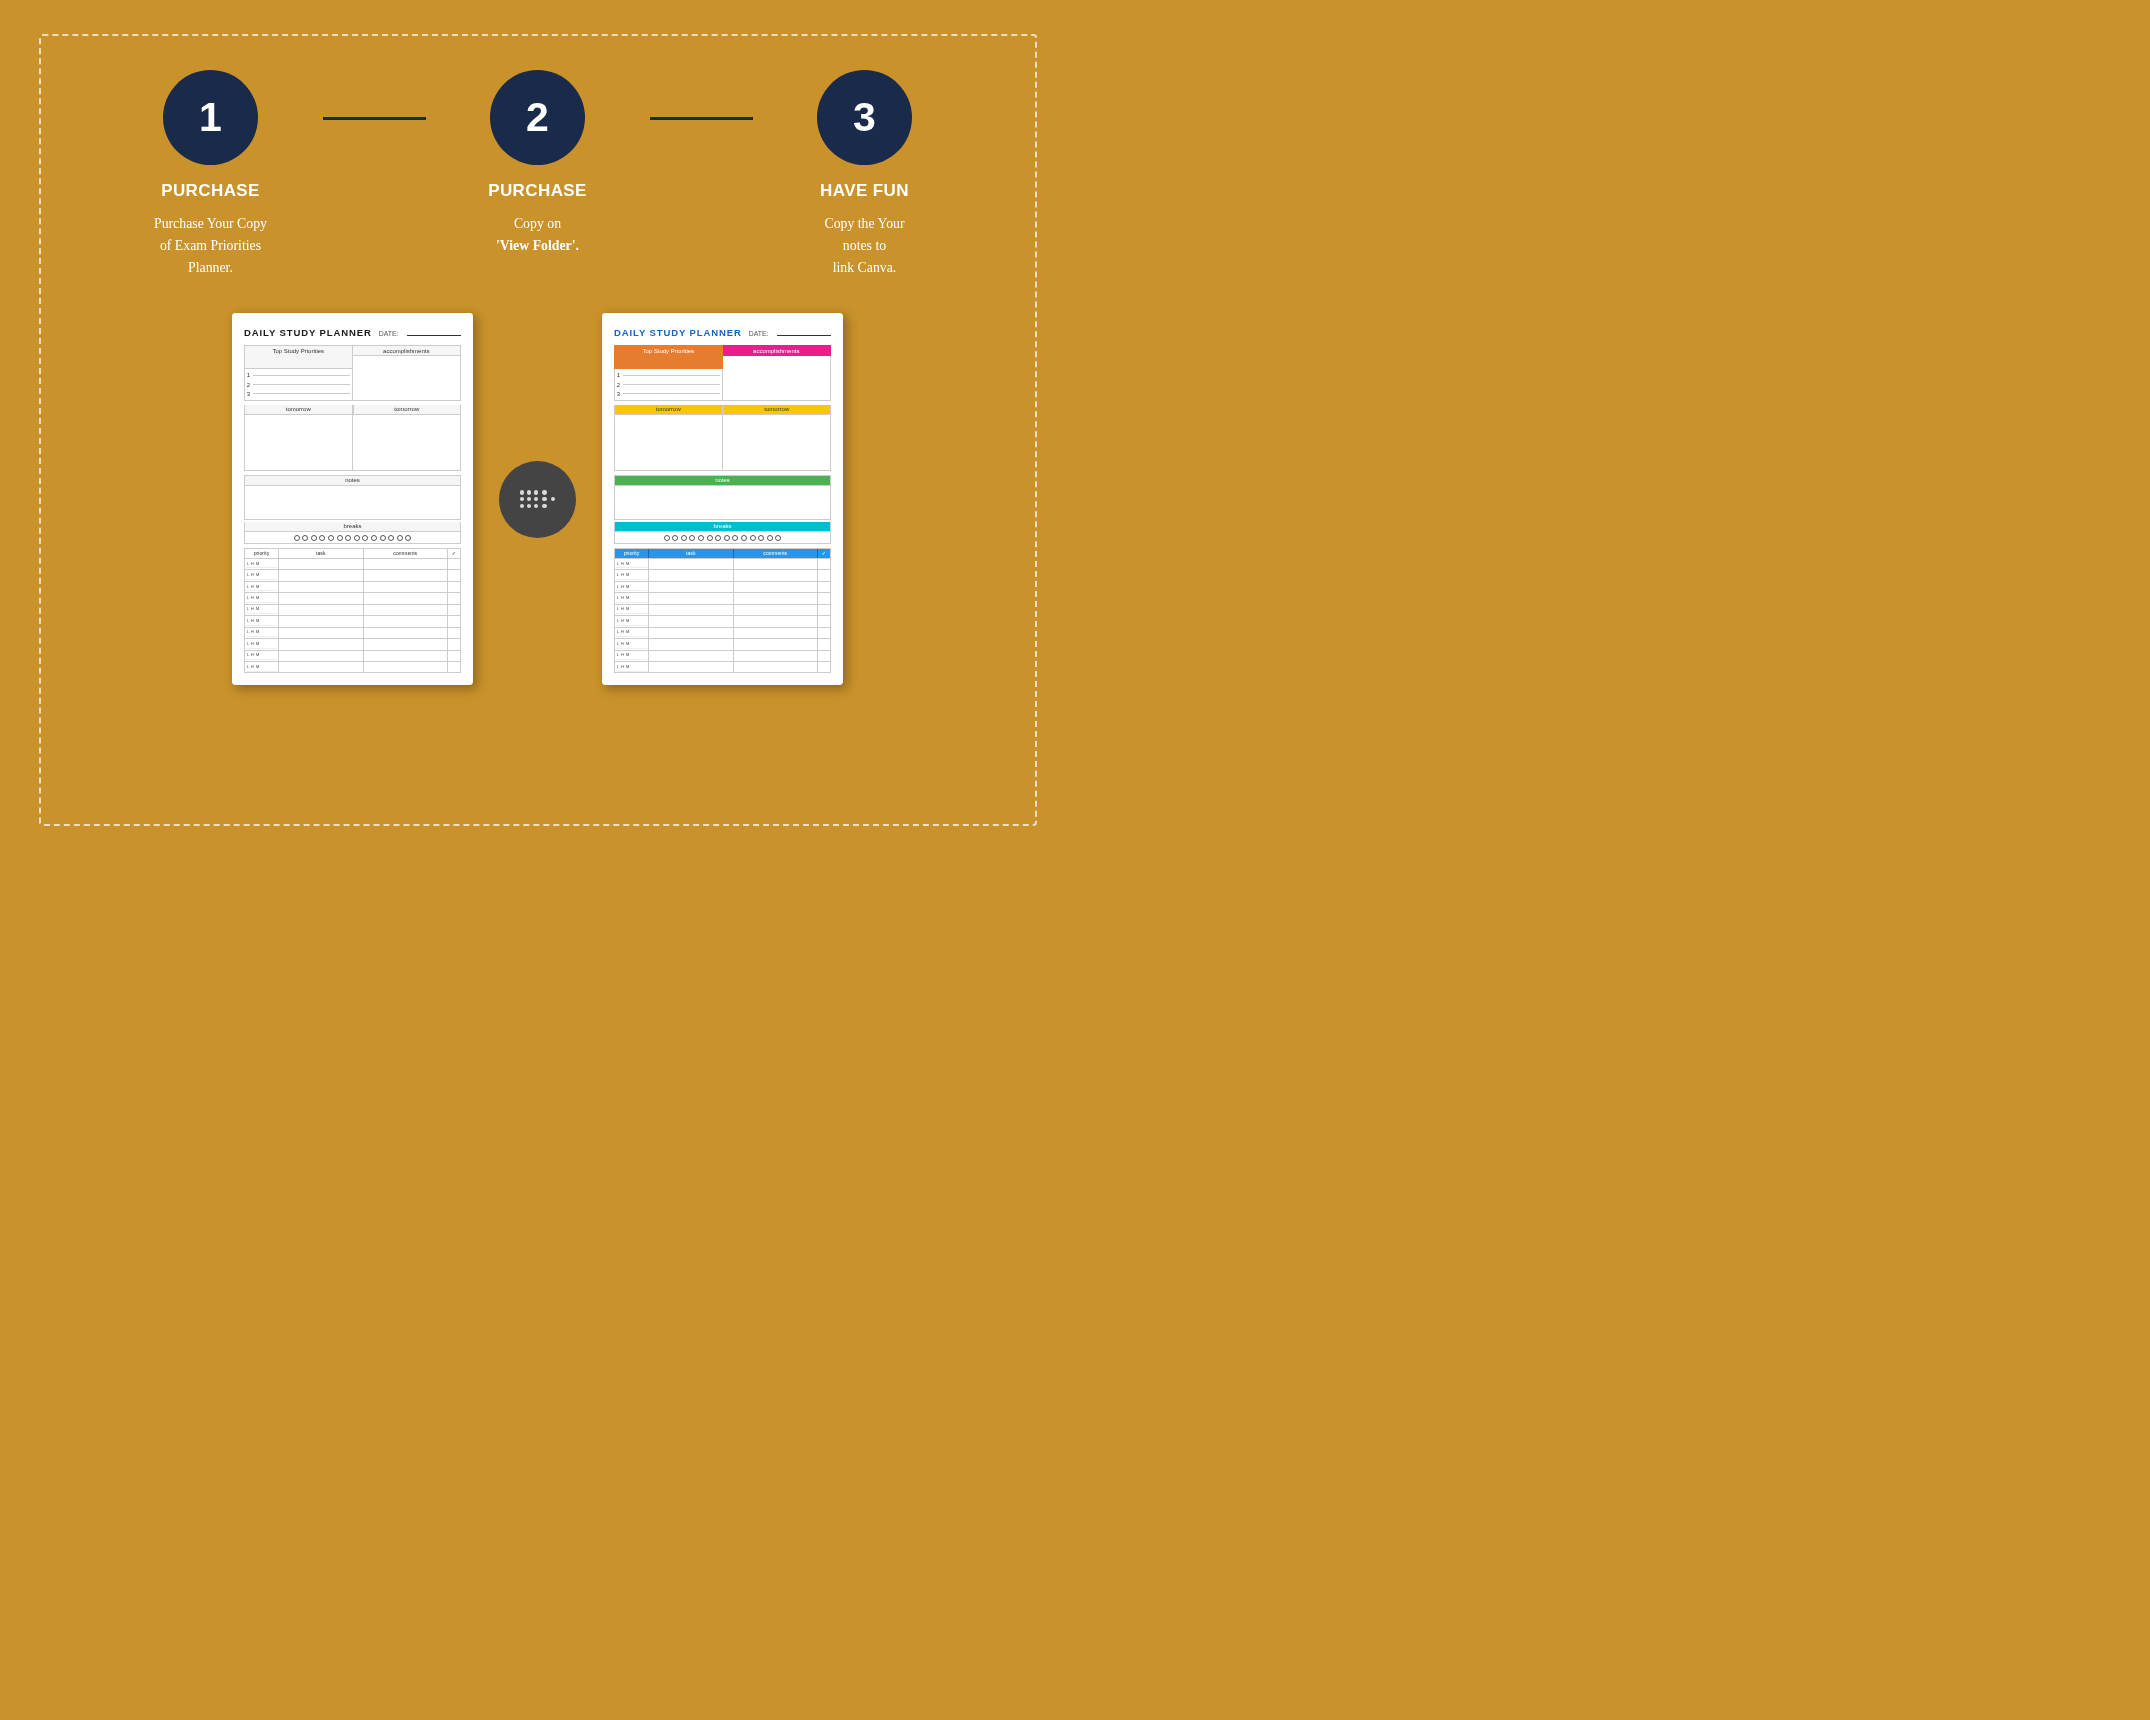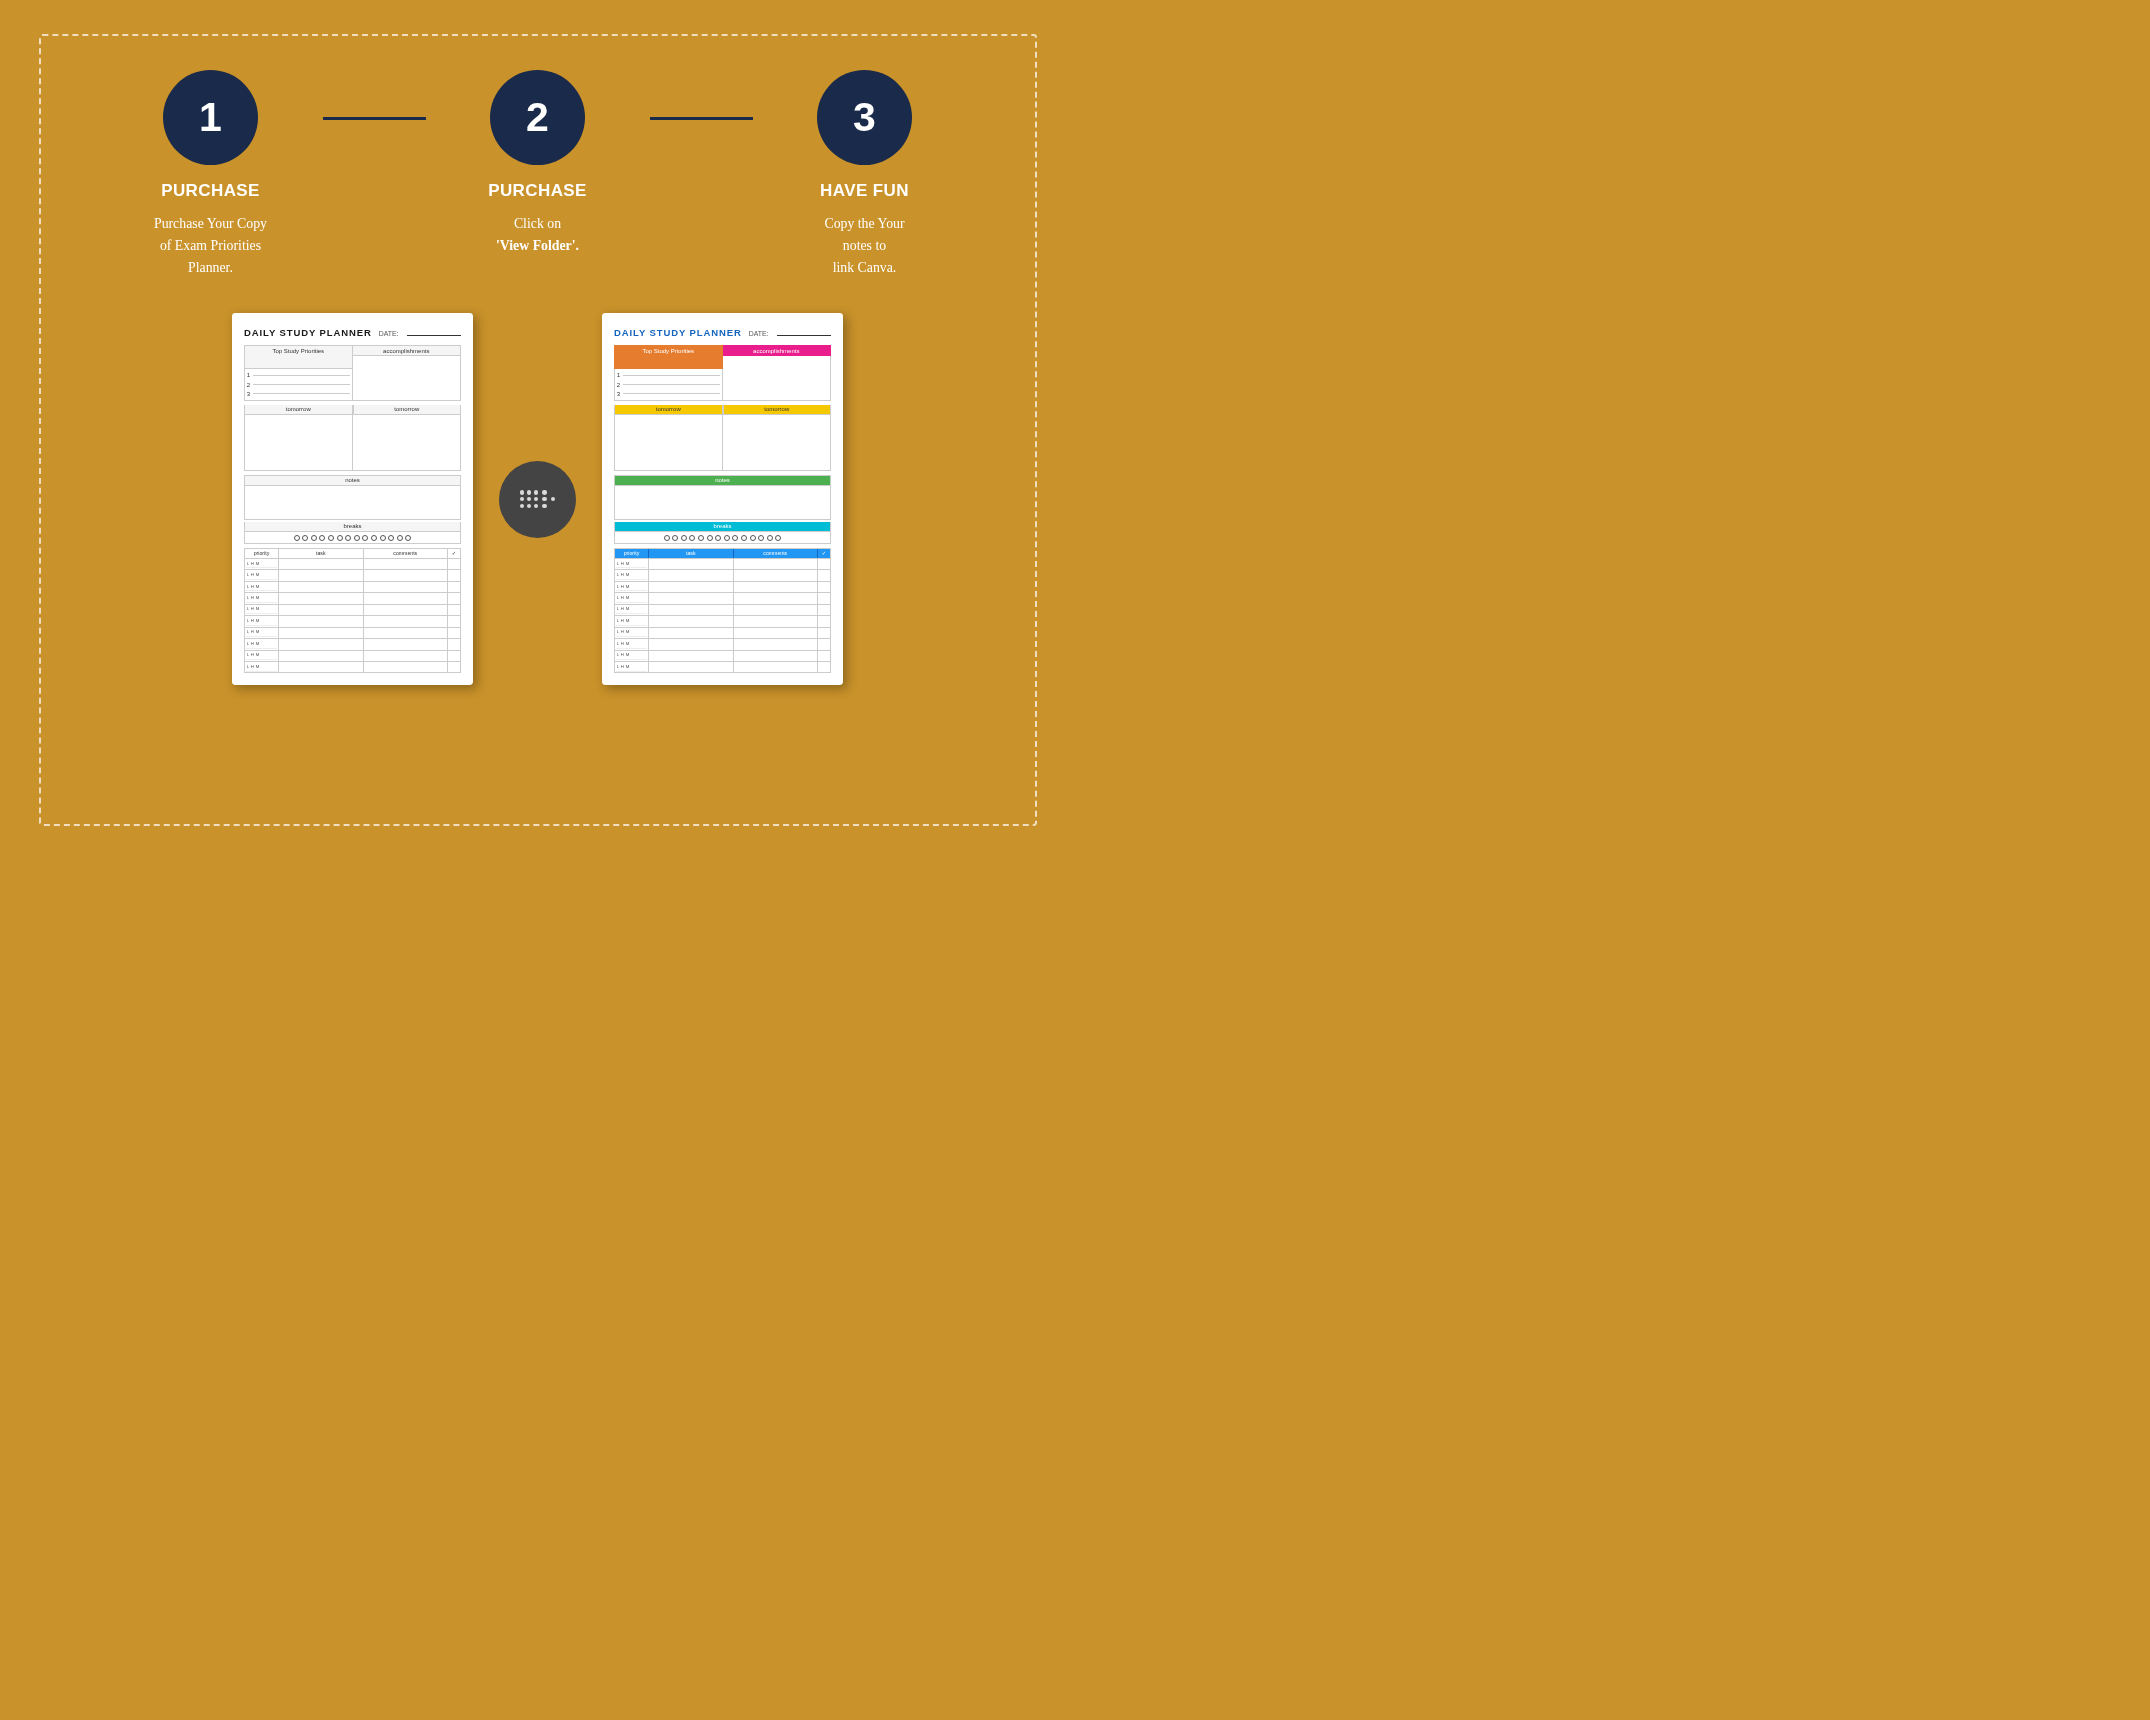--- a/index.html
+++ b/index.html
@@ -342,21 +342,21 @@
     </div>
 
     <div class="step-connector"></div>
 
     <div class="step-item">
       <div class="step-circle">
         <span>2</span>
       </div>
       <div class="step-title">PURCHASE</div>
       <div class="step-desc">
-        <span>Click  on</span><br>
+        <span>Copy  on</span><br>
         <strong><span>'View Folder'.</span></strong>
       </div>
     </div>
 
     <div class="step-connector"></div>
 
     <div class="step-item">
       <div class="step-circle">
         <span>3</span>
       </div>

